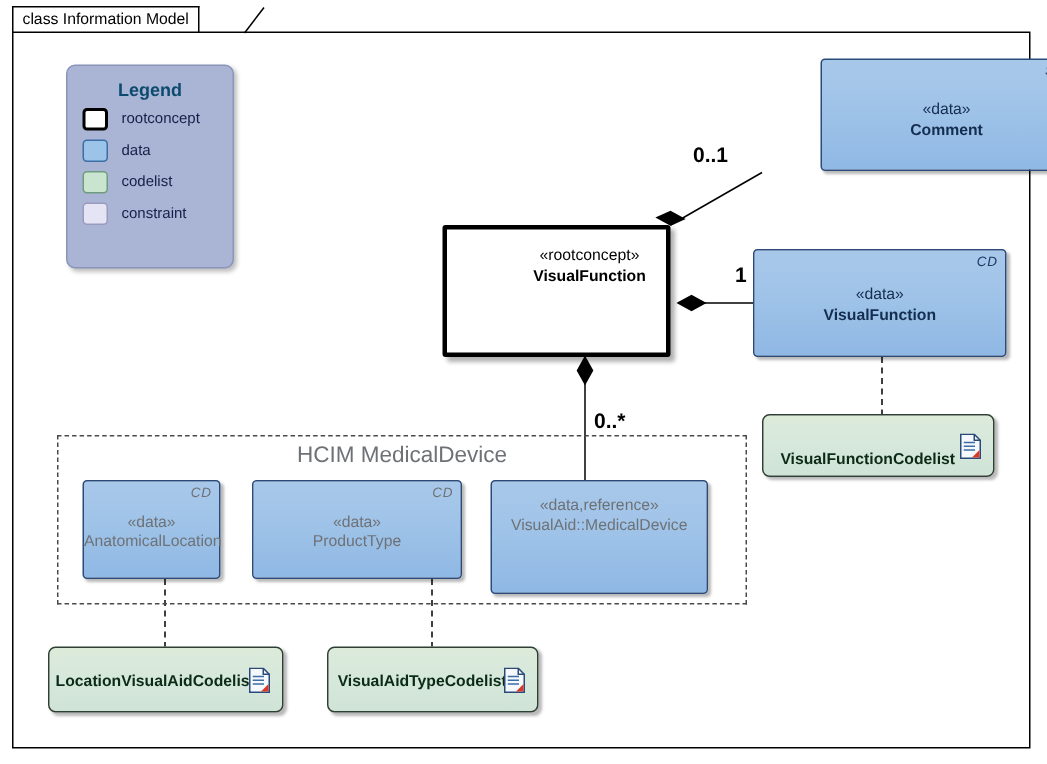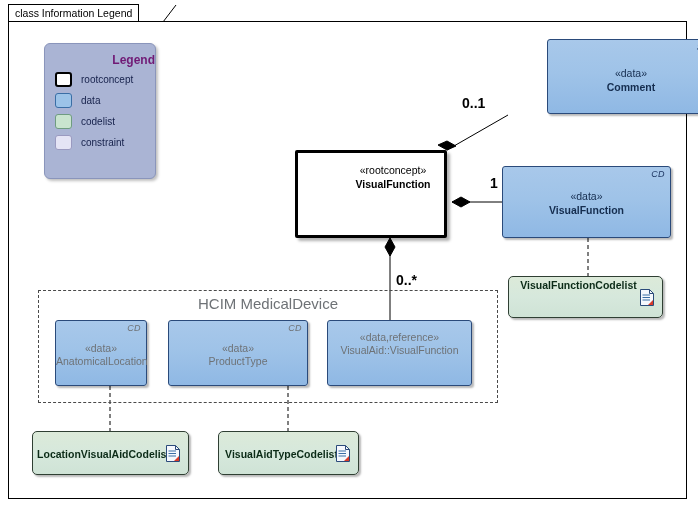--- a/index.html
+++ b/index.html
@@ -60,21 +60,21 @@
   }
   .rootconcept .stereo,.rootconcept .cname{color:#000;padding-left:44px;}
 
   
   #legend{
     position:absolute;left:44px;top:43px;width:110px;height:134px;
     background:#aab4d4;border:1px solid #8a95bb;border-radius:6px;
     box-shadow:2px 2px 3px rgba(0,0,0,.25);
   }
   #legend .lg-title{
-    text-align:right;font-weight:bold;font-size:12px;color:#701a75;
+    text-align:center;font-weight:bold;font-size:12px;color:#0c4a6e;
     margin-top:9px;
   }
   .lg-row{display:flex;align-items:center;margin:4px 0 0 10px;height:17px;}
   .lg-sw{width:17px;height:15px;box-sizing:border-box;border-radius:3px;}
   .lg-lb{font-size:10px;color:#15204a;margin-left:9px;}
 
   
   #hcim{
     position:absolute;left:38px;top:290px;width:460px;height:113px;
     border:1px dashed #4a4a4a;box-sizing:border-box;background:transparent;
@@ -90,21 +90,21 @@
   }
   
   .noteicon{position:absolute;width:14px;height:17px;}
 </style>
 </head>
 <body>
 
 <div id="canvas">
 
   <div id="title-tab">
-    <span>class Information Legend</span>
+    <span>class Information Model</span>
   </div>
   <svg class="ov">
     <line x1="163" y1="22" x2="176" y2="5" stroke="#000" stroke-width="1"></line>
   </svg>
 
   <div id="frame"></div>
 
   <div id="legend">
     <div class="lg-title">Legend</div>
 
@@ -167,21 +167,21 @@
     <span class="ctext cname" style="top:25px;">VisualFunction</span>
   </div>
 
   <div class="cbox data" style="left:502px;top:166px;width:169px;height:72px;">
     <span class="corner">CD</span>
     <span class="ctext stereo" style="top:23px;">«data»</span>
     <span class="ctext cname" style="top:37px;">VisualFunction</span>
   </div>
 
   <div class="cbox codelist" style="left:508px;top:276px;width:155px;height:42px;">
-    <span class="ctext cname" style="top:2px;left:-14px;">VisualFunctionCodelist</span>
+    <span class="ctext cname" style="top:23px;left:-14px;">VisualFunctionCodelist</span>
     <svg class="noteicon" style="right:8px;top:12px;" viewBox="0 0 14 17">
       <polygon points="0.5,0.5 9.5,0.5 13.5,4.5 13.5,16.5 0.5,16.5" fill="#f5f8fd" stroke="#2a4a7a" stroke-width="1"></polygon>
       <polyline points="9.5,0.5 9.5,4.5 13.5,4.5" fill="none" stroke="#2a4a7a" stroke-width="1"></polyline>
       <line x1="2.5" y1="6" x2="10" y2="6" stroke="#3a6ea5" stroke-width="1"></line>
       <line x1="2.5" y1="8.5" x2="10" y2="8.5" stroke="#3a6ea5" stroke-width="1"></line>
       <line x1="2.5" y1="11" x2="10" y2="11" stroke="#3a6ea5" stroke-width="1"></line>
       <polygon points="8,16 13,16 13,11" fill="#d83a2a"></polygon>
     </svg>
   </div>
 
@@ -190,23 +190,23 @@
     <span class="ctext stereo" style="top:21px;">«data»</span>
     <span class="ctext cname" style="top:34px;font-weight:normal;">AnatomicalLocation</span>
   </div>
 
   <div class="cbox data grey" style="left:168px;top:320px;width:140px;height:66px;">
     <span class="corner">CD</span>
     <span class="ctext stereo" style="top:21px;">«data»</span>
     <span class="ctext cname" style="top:34px;font-weight:normal;">ProductType</span>
   </div>
 
-  <div class="cbox data grey" style="left:327px;top:320px;width:145px;height:66px;">
+  <div class="cbox data grey" style="left:327px;top:320px;width:145px;height:76px;">
     <span class="ctext stereo" style="top:10px;">«data,reference»</span>
-    <span class="ctext cname" style="top:23px;font-weight:normal;">VisualAid::VisualFunction</span>
+    <span class="ctext cname" style="top:23px;font-weight:normal;">VisualAid::MedicalDevice</span>
   </div>
 
   <div class="cbox codelist" style="left:32px;top:431px;width:157px;height:44px;">
     <span class="ctext cname" style="top:16px;left:-14px;">LocationVisualAidCodelist</span>
     <svg class="noteicon" style="right:8px;top:13px;" viewBox="0 0 14 17">
       <polygon points="0.5,0.5 9.5,0.5 13.5,4.5 13.5,16.5 0.5,16.5" fill="#f5f8fd" stroke="#2a4a7a" stroke-width="1"></polygon>
       <polyline points="9.5,0.5 9.5,4.5 13.5,4.5" fill="none" stroke="#2a4a7a" stroke-width="1"></polyline>
       <line x1="2.5" y1="6" x2="10" y2="6" stroke="#3a6ea5" stroke-width="1"></line>
       <line x1="2.5" y1="8.5" x2="10" y2="8.5" stroke="#3a6ea5" stroke-width="1"></line>
       <line x1="2.5" y1="11" x2="10" y2="11" stroke="#3a6ea5" stroke-width="1"></line>

